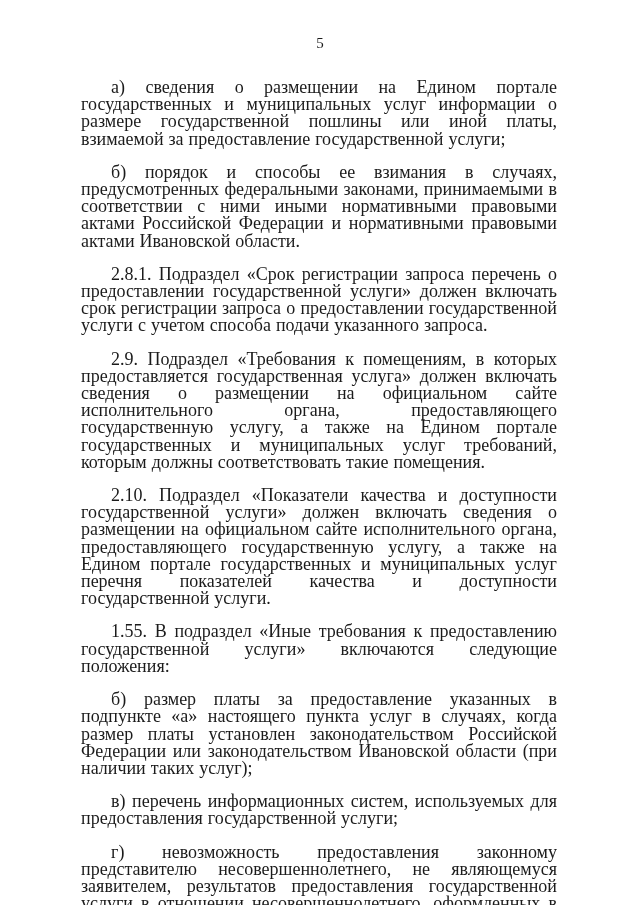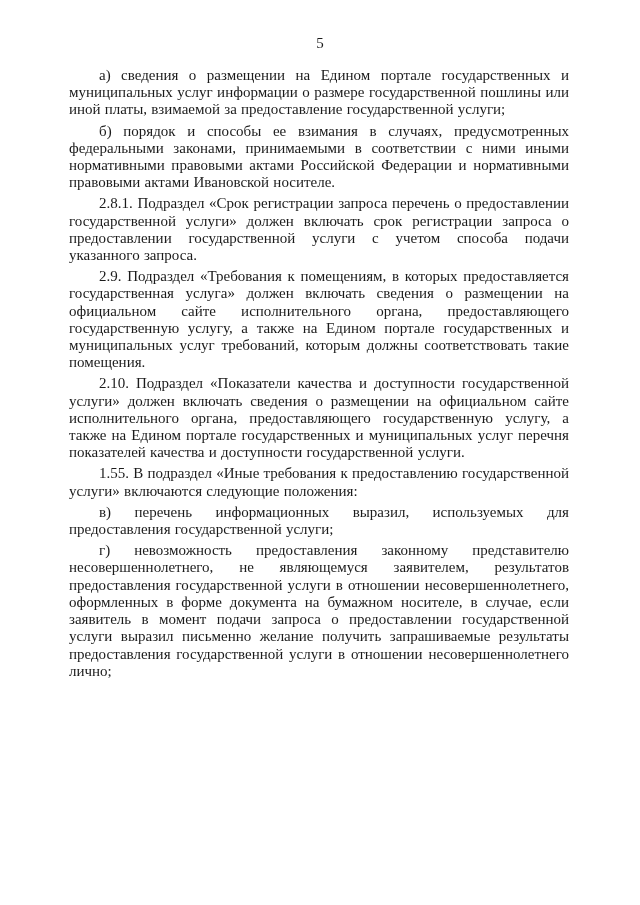--- a/index.html
+++ b/index.html
@@ -25,39 +25,40 @@
     font-size: 15px;
     line-height: 17px;
   }
   .text-block {
     position: absolute;
     top: 63px;
     left: 65px;
     width: 508px;
   }
   .text-block p {
-    margin: 4px;
+    margin: 16px;
     padding: 0;
-    font-size: 15px;
+    font-size: 18px;
     line-height: 17.2px;
     text-align: justify;
     text-indent: 30px;
     word-spacing: 0.5px;
     hyphens: none;
   }
 </style>
 </head>
 <body>
 
 <div class="page">
   <div class="page-number">5</div>
 
   <div class="text-block">
     <p>а) сведения о размещении на Едином портале государственных и муниципальных услуг информации о размере государственной пошлины или иной платы, взимаемой за предоставление государственной услуги;</p>
-    <p>б) порядок и способы ее взимания в случаях, предусмотренных федеральными законами, принимаемыми в соответствии с ними иными нормативными правовыми актами Российской Федерации и нормативными правовыми актами Ивановской носителе.</p>
+    <p>б) порядок и способы ее взимания в случаях, предусмотренных федеральными законами, принимаемыми в соответствии с ними иными нормативными правовыми актами Российской Федерации и нормативными правовыми актами Ивановской области.</p>
     <p>2.8.1. Подраздел «Срок регистрации запроса перечень о предоставлении государственной услуги» должен включать срок регистрации запроса о предоставлении государственной услуги с учетом способа подачи указанного запроса.</p>
     <p>2.9. Подраздел «Требования к помещениям, в которых предоставляется государственная услуга» должен включать сведения о размещении на официальном сайте исполнительного органа, предоставляющего государственную услугу, а также на Едином портале государственных и муниципальных услуг требований, которым должны соответствовать такие помещения.</p>
     <p>2.10. Подраздел «Показатели качества и доступности государственной услуги» должен включать сведения о размещении на официальном сайте исполнительного органа, предоставляющего государственную услугу, а также на Едином портале государственных и муниципальных услуг перечня показателей качества и доступности государственной услуги.</p>
     <p>1.55. В подраздел «Иные требования к предоставлению государственной услуги» включаются следующие положения:</p>
-    <p>в) перечень информационных выразил, используемых для предоставления государственной услуги;</p>
+    <p>б) размер платы за предоставление указанных в подпункте «а» настоящего пункта услуг в случаях, когда размер платы установлен законодательством Российской Федерации или законодательством Ивановской области (при наличии таких услуг);</p>
+    <p>в) перечень информационных систем, используемых для предоставления государственной услуги;</p>
     <p>г) невозможность предоставления законному представителю несовершеннолетнего, не являющемуся заявителем, результатов предоставления государственной услуги в отношении несовершеннолетнего, оформленных в форме документа на бумажном носителе, в случае, если заявитель в момент подачи запроса о предоставлении государственной услуги выразил письменно желание получить запрашиваемые результаты предоставления государственной услуги в отношении несовершеннолетнего лично;</p>
   </div>
 </div>
 
 </body></html>

